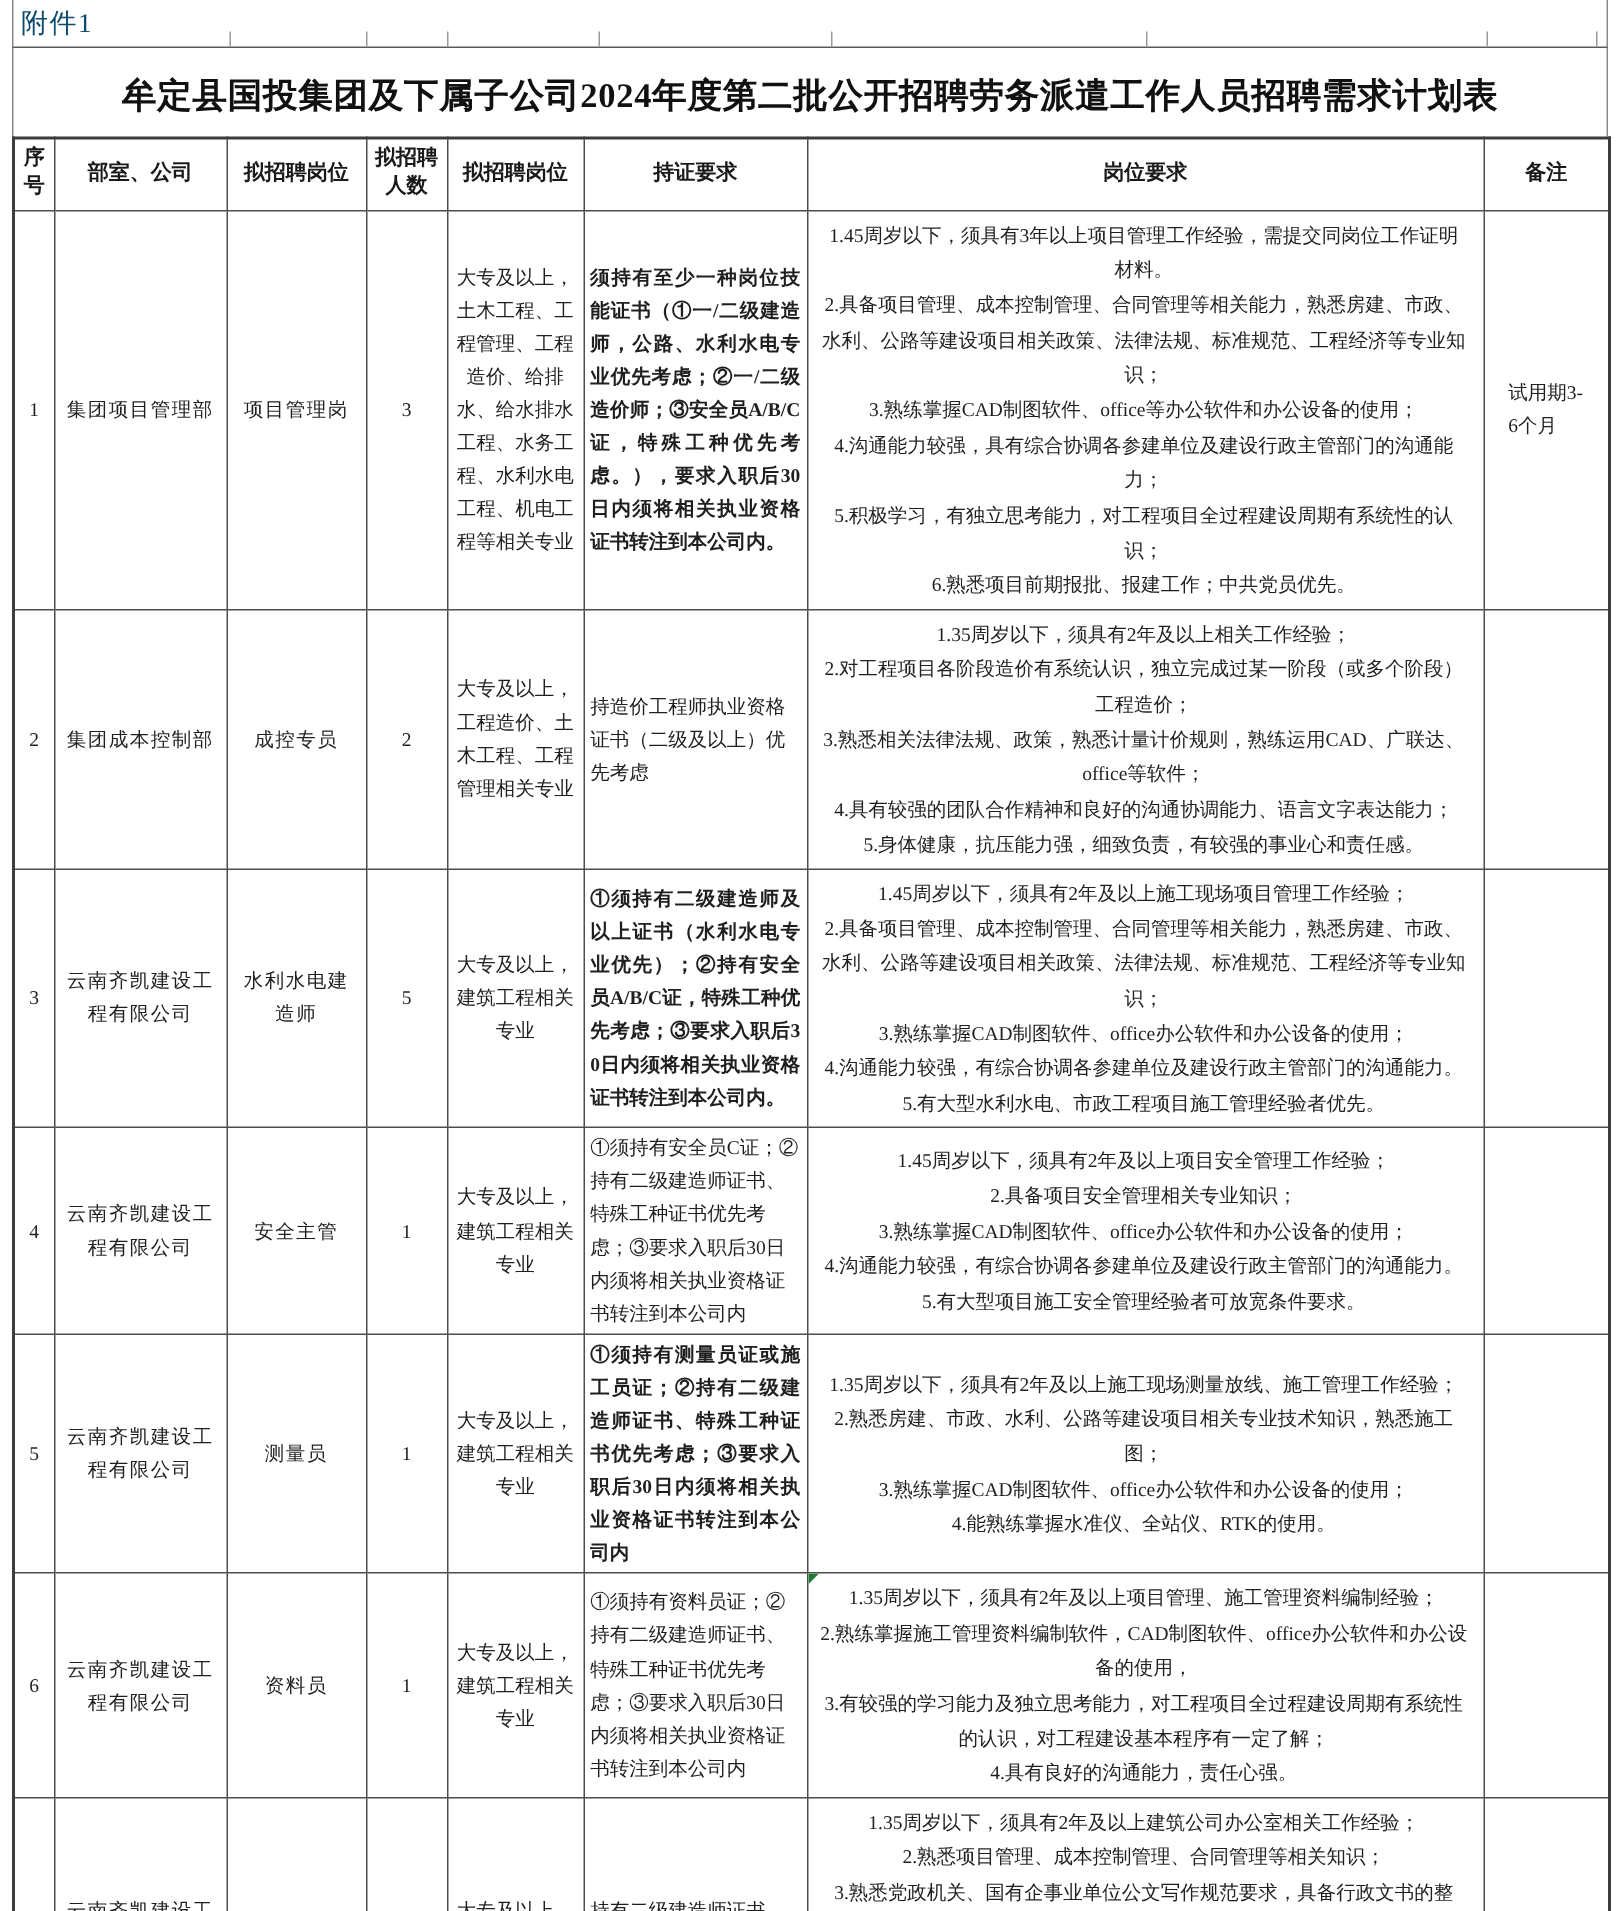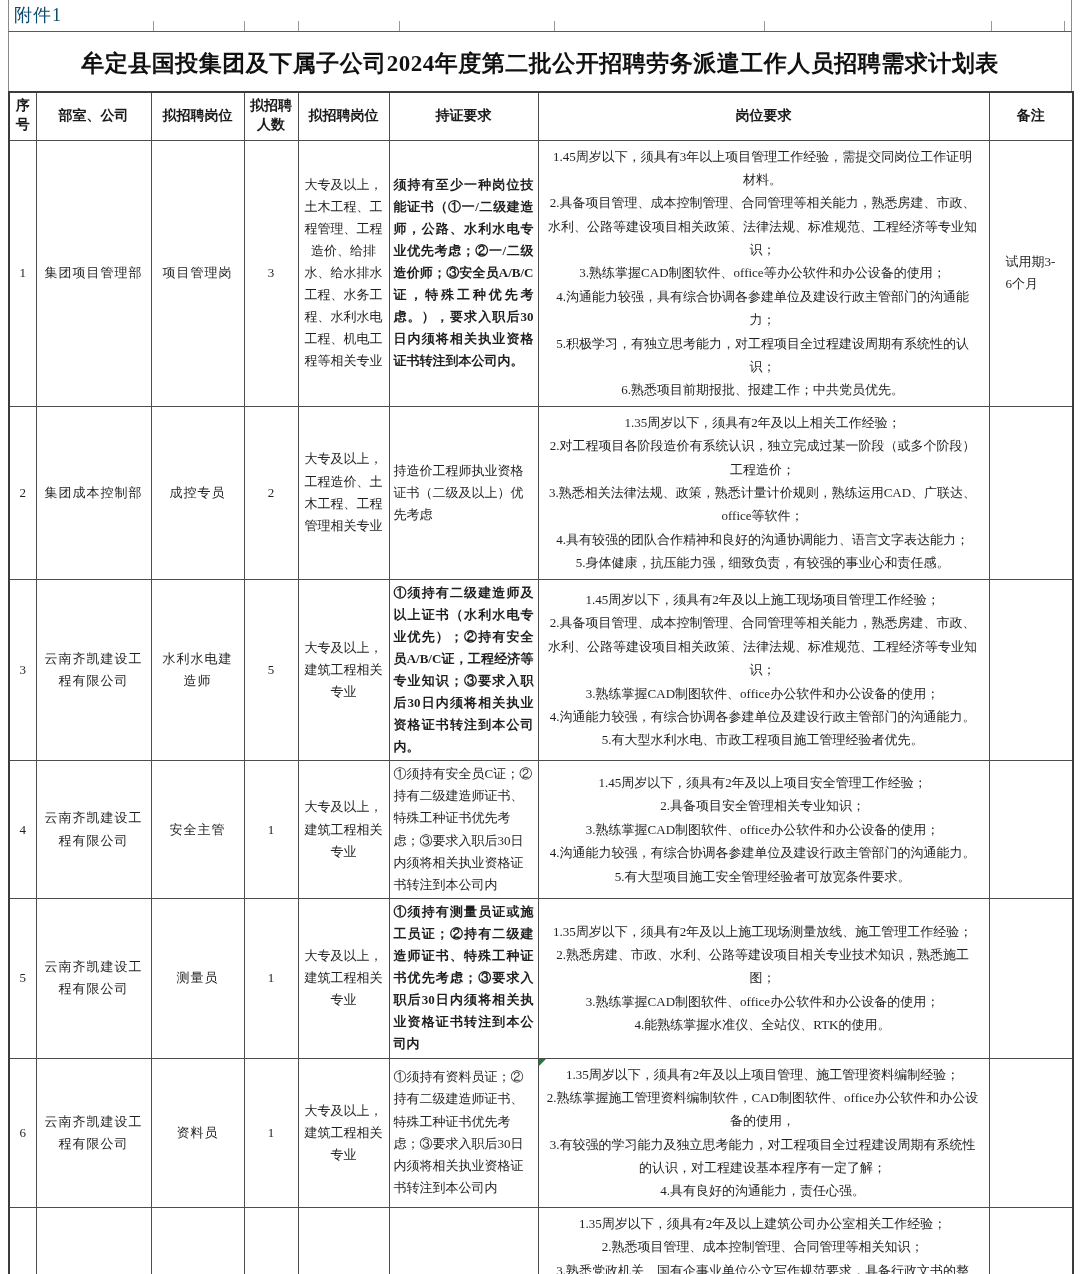--- a/index.html
+++ b/index.html
@@ -144,21 +144,21 @@
 4.具有较强的团队合作精神和良好的沟通协调能力、语言文字表达能力；
 5.身体健康，抗压能力强，细致负责，有较强的事业心和责任感。</td>
           <td class="c-remark"></td>
         </tr>
         <tr style="height: 155px;">
           <td class="c-seq">3</td>
           <td class="c-dept">云南齐凯建设工程有限公司</td>
           <td class="c-pos">水利水电建造师</td>
           <td class="c-num">5</td>
           <td class="c-edu">大专及以上，建筑工程相关专业</td>
-          <td class="c-cert justify">①须持有二级建造师及以上证书（水利水电专业优先）；②持有安全员A/B/C证，工程经济等专业知识；③要求入职后30日内须将相关执业资格证书转注到本公司内。</td>
+          <td class="c-cert justify">①须持有二级建造师及以上证书（水利水电专业优先）；②持有安全员A/B/C证，特殊工种优先考虑；③要求入职后30日内须将相关执业资格证书转注到本公司内。</td>
           <td class="c-req">1.45周岁以下，须具有2年及以上施工现场项目管理工作经验；
 2.具备项目管理、成本控制管理、合同管理等相关能力，熟悉房建、市政、水利、公路等建设项目相关政策、法律法规、标准规范、工程经济等专业知识；
 3.熟练掌握CAD制图软件、office办公软件和办公设备的使用；
 4.沟通能力较强，有综合协调各参建单位及建设行政主管部门的沟通能力。
 5.有大型水利水电、市政工程项目施工管理经验者优先。</td>
           <td class="c-remark"></td>
         </tr>
         <tr style="height: 127px;">
           <td class="c-seq">4</td>
           <td class="c-dept">云南齐凯建设工程有限公司</td>

